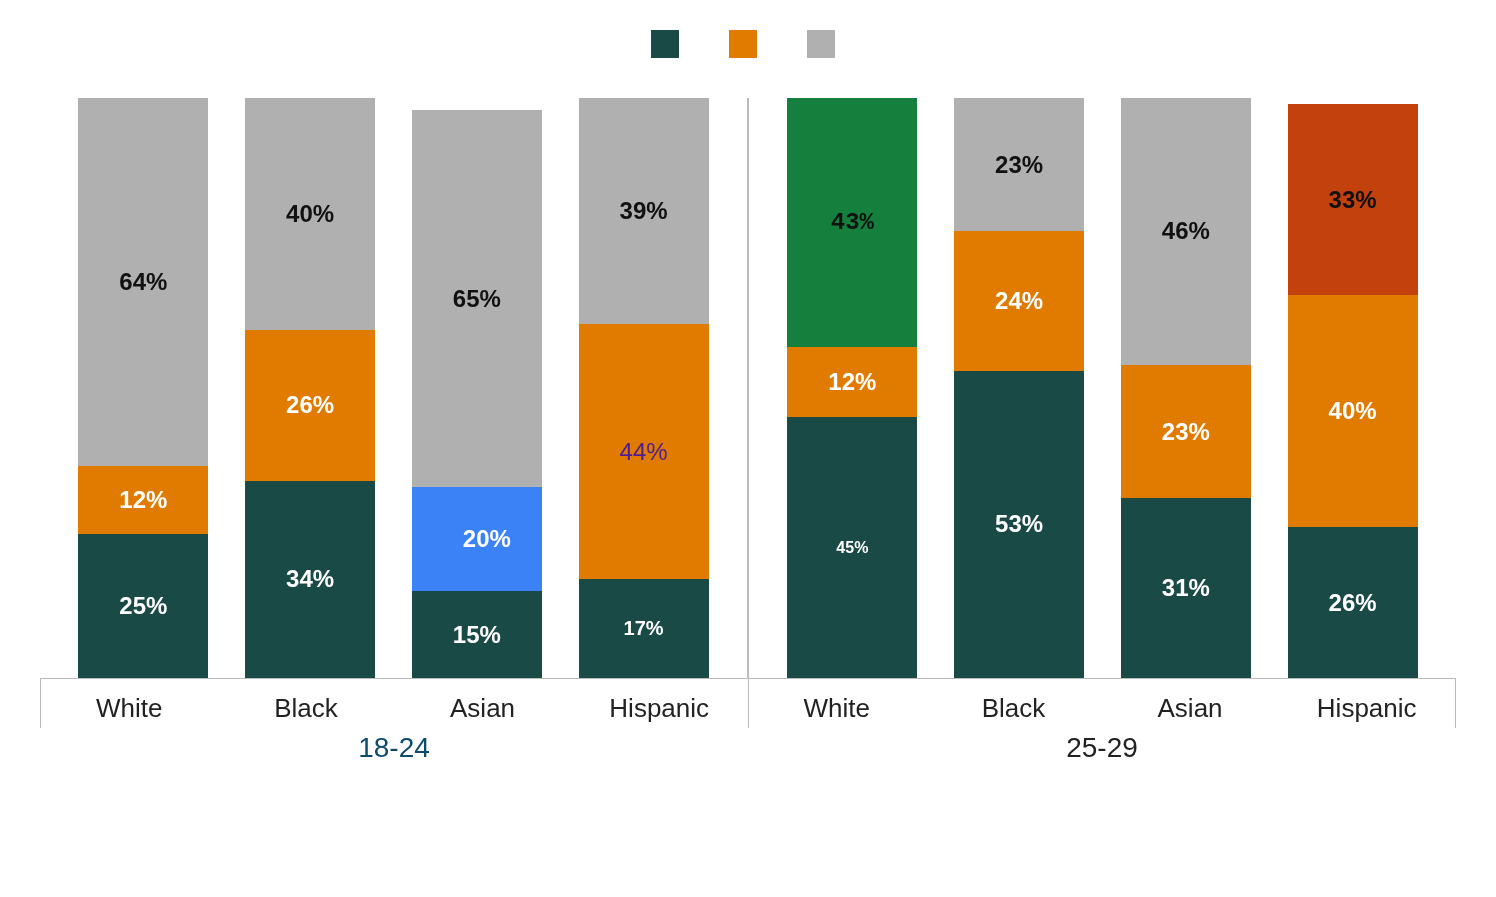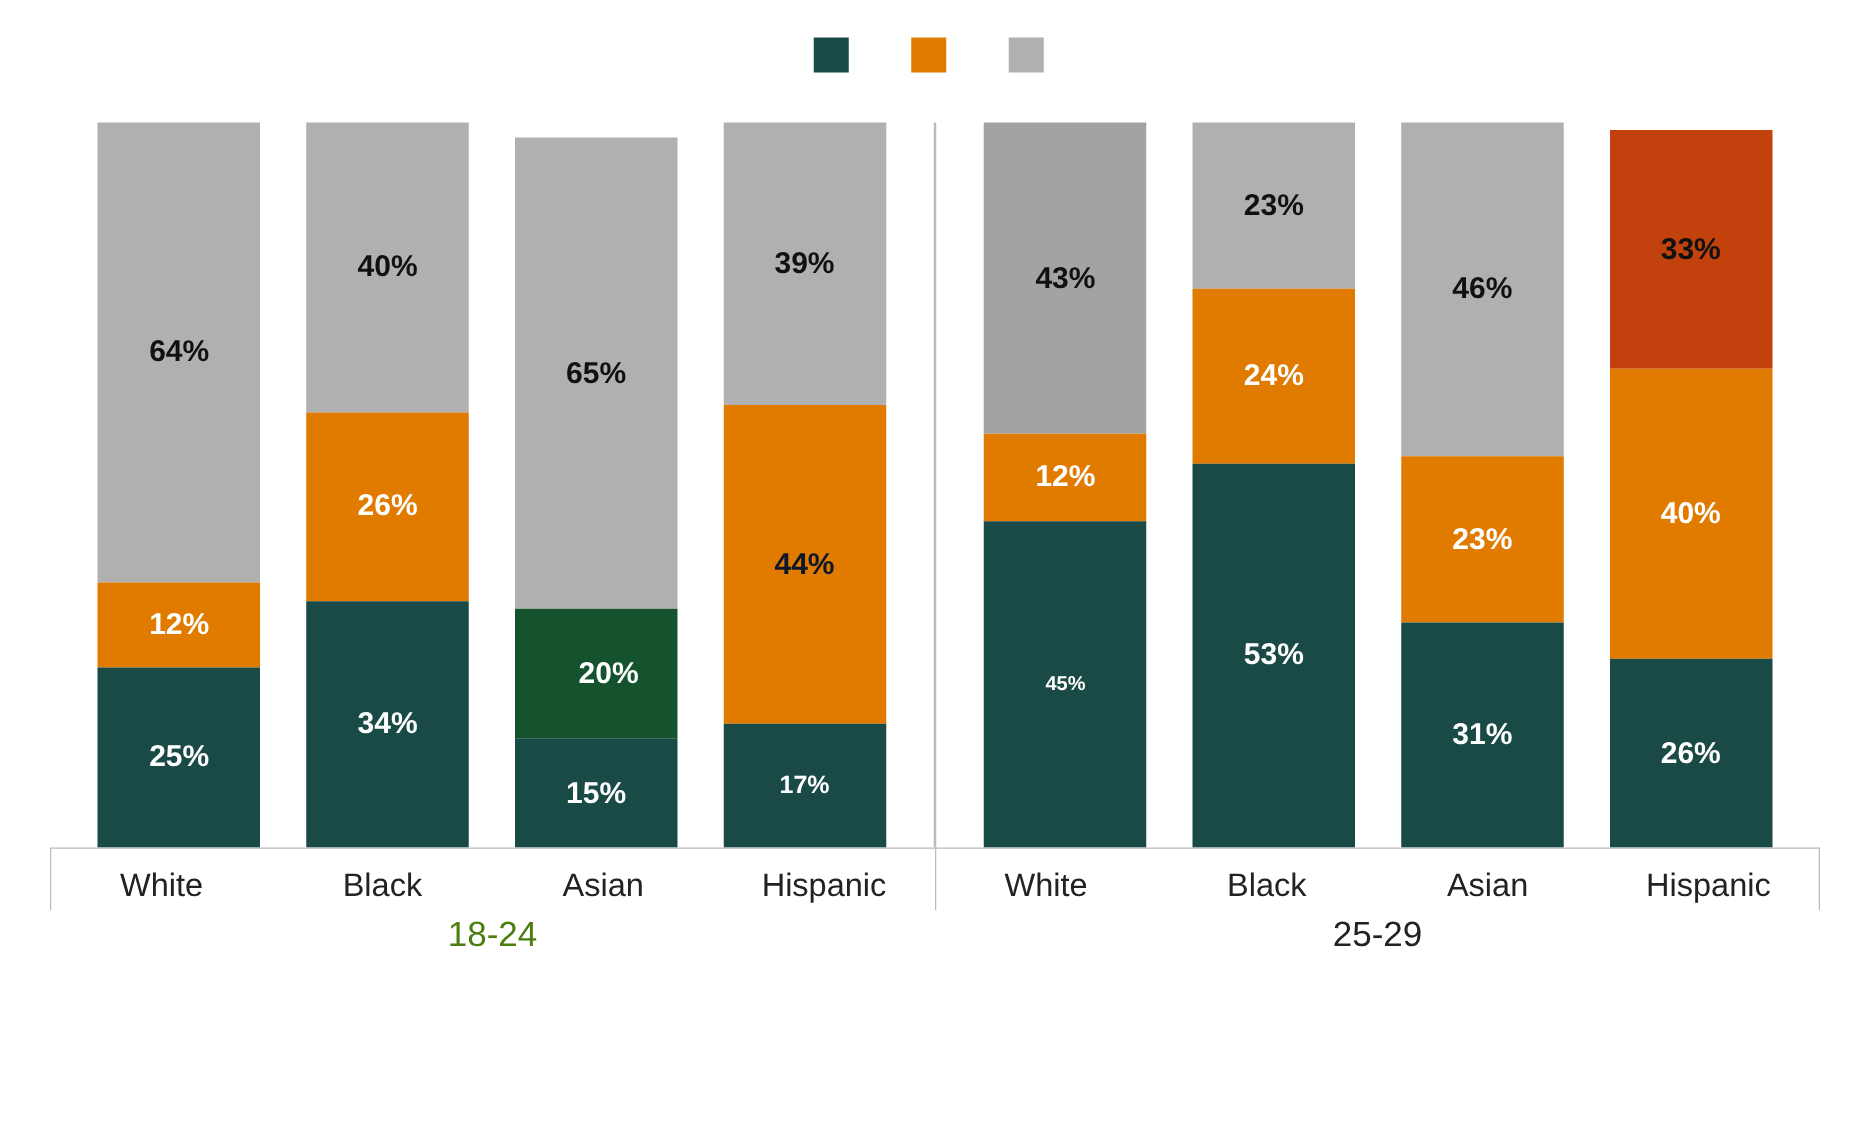--- a/index.html
+++ b/index.html
@@ -91,39 +91,39 @@
         <div style="display: flex; flex-direction: column; align-items: center; width: 130px;">
           <div style="width: 130px; height: 580px; display: flex; flex-direction: column-reverse;">
             <div style="width: 100%; height: 197.2px; background: rgb(26, 74, 69); display: flex; align-items: center; justify-content: center; font-size: 24px; font-weight: bold; color: rgb(255, 255, 255);">34%</div>
             <div style="width: 100%; height: 150.8px; background: rgb(224, 123, 0); display: flex; align-items: center; justify-content: center; font-size: 24px; font-weight: bold; color: rgb(255, 255, 255);">26%</div>
             <div style="width: 100%; height: 232px; background: rgb(176, 176, 176); display: flex; align-items: center; justify-content: center; font-size: 24px; font-weight: bold; color: rgb(17, 17, 17);">40%</div>
           </div>
         </div>
         <div style="display: flex; flex-direction: column; align-items: center; width: 130px;">
           <div style="width: 130px; height: 580px; display: flex; flex-direction: column-reverse;">
             <div style="width: 100%; height: 87px; background: rgb(26, 74, 69); display: flex; align-items: center; justify-content: center; font-size: 24px; font-weight: bold; color: rgb(255, 255, 255);">15%</div>
-            <div style="width: 100%; height: 104px; background: #14532d; display: flex; align-items: center; justify-content: center; font-size: 24px; font-weight: bold; color: rgb(255, 255, 255); padding-left: 20px;">20%</div>
+            <div style="width: 100%; height: 104px; background: #3b82f6; display: flex; align-items: center; justify-content: center; font-size: 24px; font-weight: bold; color: rgb(255, 255, 255); padding-left: 20px;">20%</div>
             <div style="width: 100%; height: 377px; background: rgb(176, 176, 176); display: flex; align-items: center; justify-content: center; font-size: 24px; font-weight: bold; color: rgb(17, 17, 17);">65%</div>
           </div>
         </div>
         <div style="display: flex; flex-direction: column; align-items: center; width: 130px;">
           <div style="width: 130px; height: 580px; display: flex; flex-direction: column-reverse;">
             <div style="width: 100%; height: 98.6px; background: rgb(26, 74, 69); display: flex; align-items: center; justify-content: center; font-size: 20px; font-weight: bold; color: rgb(255, 255, 255);">17%</div>
-            <div style="width: 100%; height: 255.2px; background: rgb(224, 123, 0); display: flex; align-items: center; justify-content: center; font-size: 24px; font-weight: bold; color: #0f172a;">44%</div>
+            <div style="width: 100%; height: 255.2px; background: rgb(224, 123, 0); display: flex; align-items: center; justify-content: center; font-size: 24px; font-weight: normal; color: #4c1d95;">44%</div>
             <div style="width: 100%; height: 226.2px; background: rgb(176, 176, 176); display: flex; align-items: center; justify-content: center; font-size: 24px; font-weight: bold; color: rgb(17, 17, 17);">39%</div>
           </div>
         </div>
       </div>
       <div style="width: 2px; background: rgb(187, 187, 187); height: 580px; align-self: flex-end;"></div>
       <div style="flex: 1 1 0%; display: flex; justify-content: space-around; align-items: flex-end; padding: 0px 20px;">
         <div style="display: flex; flex-direction: column; align-items: center; width: 130px;">
           <div style="width: 130px; height: 580px; display: flex; flex-direction: column-reverse;">
             <div style="width: 100%; height: 261px; background: rgb(26, 74, 69); display: flex; align-items: center; justify-content: center; font-size: 16px; font-weight: bold; color: rgb(255, 255, 255);">45%</div>
             <div style="width: 100%; height: 69.6px; background: rgb(224, 123, 0); display: flex; align-items: center; justify-content: center; font-size: 24px; font-weight: bold; color: rgb(255, 255, 255);">12%</div>
-            <div style="width: 100%; height: 249.4px; background: #a3a3a3; display: flex; align-items: center; justify-content: center; font-size: 24px; font-weight: bold; color: rgb(17, 17, 17);">43%</div>
+            <div style="width: 100%; height: 249.4px; background: #15803d; display: flex; align-items: center; justify-content: center; font-size: 24px; font-weight: bold; color: rgb(17, 17, 17); font-family: Liberation Mono, monospace;">43%</div>
           </div>
         </div>
         <div style="display: flex; flex-direction: column; align-items: center; width: 130px;">
           <div style="width: 130px; height: 580px; display: flex; flex-direction: column-reverse;">
             <div style="width: 100%; height: 307.4px; background: rgb(26, 74, 69); display: flex; align-items: center; justify-content: center; font-size: 24px; font-weight: bold; color: rgb(255, 255, 255);">53%</div>
             <div style="width: 100%; height: 139.2px; background: rgb(224, 123, 0); display: flex; align-items: center; justify-content: center; font-size: 24px; font-weight: bold; color: rgb(255, 255, 255);">24%</div>
             <div style="width: 100%; height: 133.4px; background: rgb(176, 176, 176); display: flex; align-items: center; justify-content: center; font-size: 24px; font-weight: bold; color: rgb(17, 17, 17);">23%</div>
           </div>
         </div>
         <div style="display: flex; flex-direction: column; align-items: center; width: 130px;">
@@ -151,16 +151,16 @@
         <div style="flex: 1 1 0%; text-align: center; padding: 14px 0px 4px; font-size: 26px; color: rgb(34, 34, 34);">Hispanic</div>
       </div>
       <div style="flex: 1 1 0%; display: flex; border-top: 1.5px solid rgb(187, 187, 187); border-bottom: none; border-left: none; border-right: 1.5px solid rgb(187, 187, 187);">
         <div style="flex: 1 1 0%; text-align: center; padding: 14px 0px 4px; font-size: 26px; color: rgb(34, 34, 34);">White</div>
         <div style="flex: 1 1 0%; text-align: center; padding: 14px 0px 4px; font-size: 26px; color: rgb(34, 34, 34);">Black</div>
         <div style="flex: 1 1 0%; text-align: center; padding: 14px 0px 4px; font-size: 26px; color: rgb(34, 34, 34);">Asian</div>
         <div style="flex: 1 1 0%; text-align: center; padding: 14px 0px 4px; font-size: 26px; color: rgb(34, 34, 34);">Hispanic</div>
       </div>
     </div>
   <div class="age-row" id="age-container" style="display: flex; width: 100%;">
-  <div style="flex: 1 1 0%; text-align: center; padding: 4px 0px 18px; font-size: 28px; color: #4d7c0f;">18-24</div>
+  <div style="flex: 1 1 0%; text-align: center; padding: 4px 0px 18px; font-size: 28px; color: #0c4a6e;">18-24</div>
       <div style="flex: 1 1 0%; text-align: center; padding: 4px 0px 18px; font-size: 28px; color: rgb(34, 34, 34);">25-29</div>
     </div>
 </div>
 
 </body></html>

